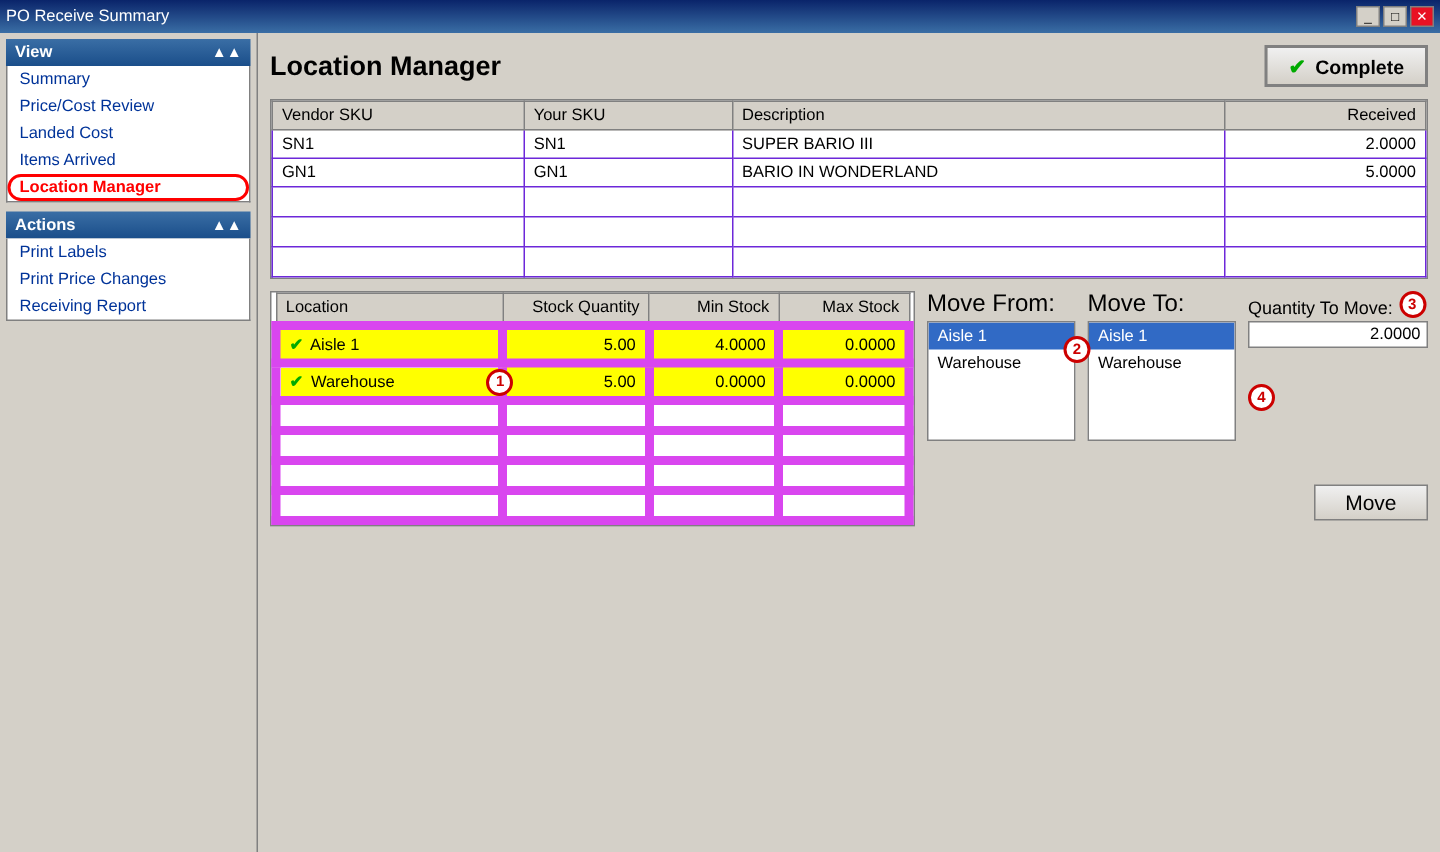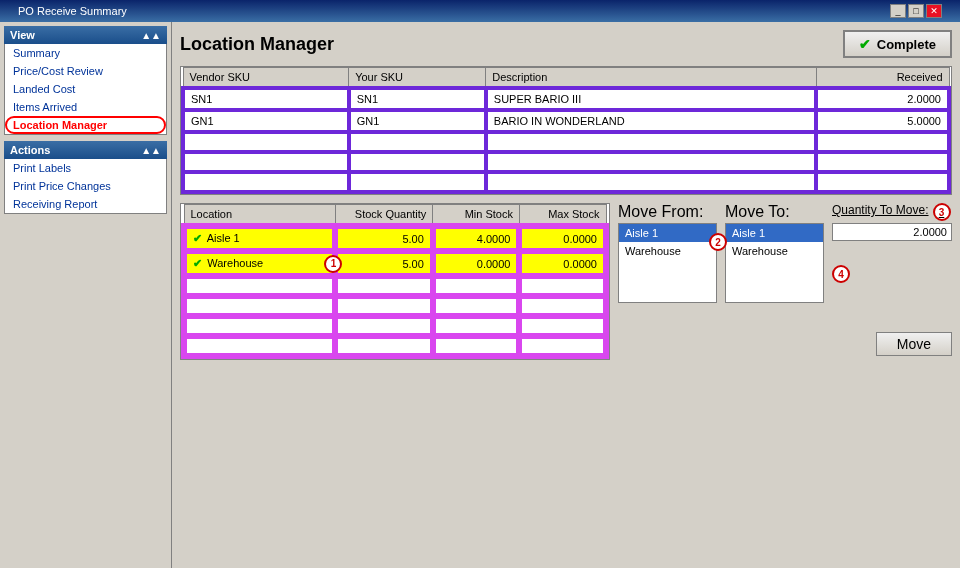--- a/index.html
+++ b/index.html
@@ -9,21 +9,21 @@
       background: #d4d0c8;
       width: 960px;
       height: 568px;
       overflow: hidden;
     }
 
     
     .title-bar {
       background: linear-gradient(to bottom, #0a246a, #3a6ea5);
       color: white;
-      padding: 3px 18px;
+      padding: 3px 4px;
       font-size: 11px;
       display: flex;
       align-items: center;
       justify-content: space-between;
       height: 22px;
     }
     .title-bar-buttons {
       display: flex;
       gap: 2px;
     }
@@ -142,21 +142,21 @@
       background: #d4d0c8;
       border: 1px solid #808080;
       padding: 3px 6px;
       text-align: left;
       font-weight: normal;
     }
     .top-table th.right {
       text-align: right;
     }
     .top-table td {
-      border: 4px solid #6d28d9;
+      border: 1px solid #6d28d9;
       padding: 3px 6px;
       background: white;
     }
     .top-table td.right {
       text-align: right;
     }
 
     
     .location-table-wrapper {
       background: white;
@@ -424,21 +424,21 @@
 
           <div class="move-box">
             <div class="move-label">Move To:</div>
             <div class="move-list">
               <div class="move-list-item selected">Aisle 1</div>
               <div class="move-list-item">Warehouse</div>
             </div>
           </div>
 
           <div class="qty-move-box" style="position:relative;">
-            <div style="display:flex; align-items:flex-start; gap:4px;text-decoration:underline;">
+            <div style="display:flex; align-items:flex-end; gap:4px;">
               <span>Quantity To Move:</span>
 
               <span style="display:inline-flex; align-items:center; justify-content:center; width:18px; height:18px; border-radius:50%; border:2px solid #cc0000; color:#cc0000; font-size:10px; font-weight:bold; background:white;">3</span>
             </div>
             <input type="text" class="qty-input" style="margin-top: 2px;" value="2.0000">
             <div style="display:flex; align-items:center; gap:4px; margin-top:4px;">
 
               <span style="display:inline-flex; align-items:center; justify-content:center; width:18px; height:18px; border-radius:50%; border:2px solid #cc0000; color:#cc0000; font-size:10px; font-weight:bold; background:white;">4</span>
               <button class="move-button">Move</button>
             </div>

